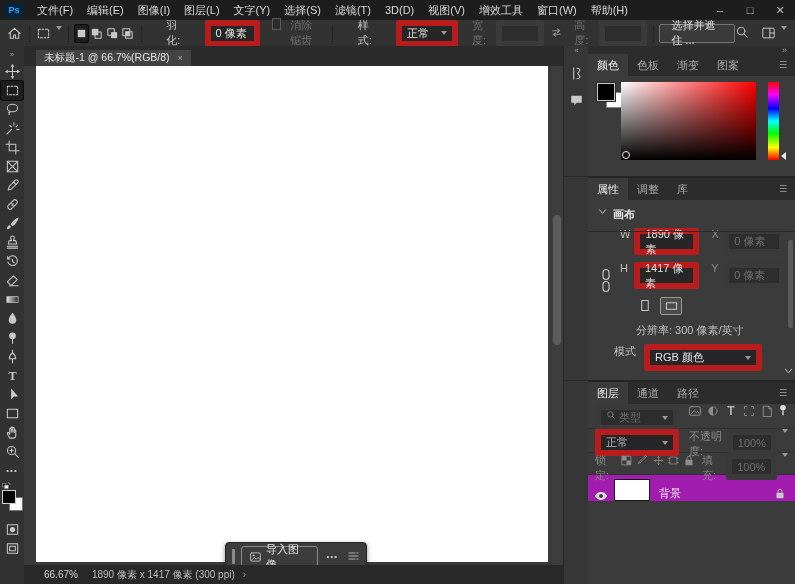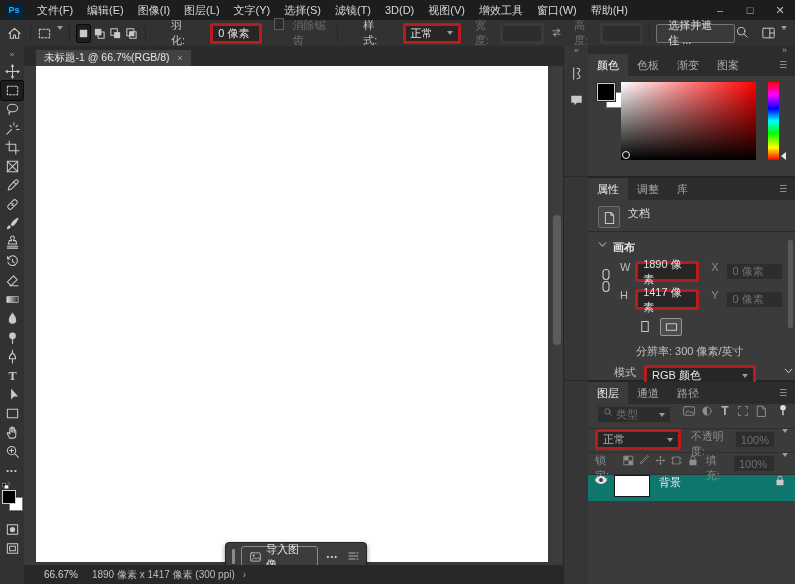--- a/index.html
+++ b/index.html
@@ -13,21 +13,21 @@
   .dim .ti{stroke:#8f8f8f}.dim .tf{fill:#8f8f8f}
   
   #menubar{left:0;top:0;width:795px;height:20px;background:#1d1d1d;display:flex;align-items:center}
   .pslogo{width:18px;height:15px;background:#00263f;color:#31a8ff;font-weight:bold;font-size:9px;
           display:flex;align-items:center;justify-content:center;border-radius:2px;margin:0 7px 0 5px}
   .menu-item{padding:0 7px;height:20px;display:flex;align-items:center;color:#d8d8d8;font-size:11px}
   .wc{width:30px;height:20px;display:flex;align-items:center;justify-content:center;color:#bdbdbd;font-size:11px}
   
   #optionsbar{left:0;top:20px;width:795px;height:26px;background:#323232;border-bottom:1px solid #191919;display:flex;align-items:center}
   .vsep{width:1px;height:17px;background:#252525;margin:0 6px}
-  .fld{background:#262626;border:3px solid #b91c1c;border-radius:2px;height:15px;display:flex;align-items:center;padding:0 5px;color:#e3e3e3}
+  .fld{background:#262626;border:6px solid #b91c1c;border-radius:2px;height:15px;display:flex;align-items:center;padding:0 5px;color:#e3e3e3}
   .fld.dis{background:#2d2d2d;border-color:#3a3a3a;color:#6f6f6f}
   .dar{width:0;height:0;border-left:3px solid transparent;border-right:3px solid transparent;border-top:4px solid #9a9a9a;margin-left:5px}
   .lbl{color:#c6c6c6;margin:0 19px}
   .dislbl{color:#6f6f6f;margin:0 5px}
   .obtn{border:1px solid #757575;border-radius:2px;height:17px;display:flex;align-items:center;padding:0 11px;color:#e0e0e0;background:#3a3a3a}
   .mode{width:17px;height:17px;display:flex;align-items:center;justify-content:center;border-radius:2px;margin:0 1px}
   .mode.act{background:#1e1e1e;box-shadow:0 0 0 1px #0a0a0a}
   .cb{width:10px;height:10px;border:1px solid #5a5a5a;background:#2c2c2c;margin-right:4px}
   
   #toolbar{left:0;top:46px;width:24px;height:538px;background:#323232;border-right:1px solid #272727;display:flex;flex-direction:column;align-items:center}
@@ -61,21 +61,21 @@
   .ptab.act{background:#3b3b3b;color:#f0f0f0}
   .pmenu{margin-left:auto;color:#a9a9a9;display:flex;align-items:center;padding-right:7px;letter-spacing:1px;font-size:9px}
   .pbody{background:#3b3b3b}
   .phead{height:8px;background:#2c2c2c;position:relative}
   .collapser{position:absolute;top:-1px;font-size:9px;color:#9a9a9a}
   #huestrip{position:absolute;background:linear-gradient(to bottom,#f00,#f0f 16%,#00f 34%,#0ff 50%,#0f0 66%,#ff0 84%,#f00)}
   #satval{position:absolute;background:linear-gradient(to top,#000,rgba(0,0,0,0)),linear-gradient(to right,#fff,#f00)}
   .seclbl{color:#e8e8e8;font-weight:bold}
   .scrth{position:absolute;width:5px;background:#5a5a5a;border-radius:2px}
   .lockico{width:16px;height:14px;display:flex;align-items:center;justify-content:center;margin-right:2px}
-  #layerrow{height:26px;background:#0f766e;display:flex;align-items:flex-start}
+  #layerrow{height:26px;background:#a21caf;display:flex;align-items:flex-end}
   .hairline{position:absolute;left:0;width:100%;height:1px;background:#2a2a2a}
 </style>
 </head>
 <body>
 
 <div id="menubar" class="abs">
   <div class="pslogo">Ps</div>
   <div class="menu-item">文件(F)</div>
   <div class="menu-item">编辑(E)</div>
   <div class="menu-item">图像(I)</div>
@@ -402,28 +402,20 @@
   <div style="height:2px;background:#242424"></div>
 
   <div>
     <div class="ptabs">
       <div class="ptab act">属性</div>
       <div class="ptab">调整</div>
       <div class="ptab">库</div>
       <div class="pmenu">☰</div>
     </div>
     <div class="pbody" style="position:relative;height:180px">
-      <div class="row" style="padding:6px 10px 5px">
-        <div style="width:20px;height:20px;border:1px solid #6e6e6e;background:#474747;display:flex;align-items:center;justify-content:center;border-radius:2px">
-          <svg width="11" height="13" viewBox="0 0 12 14">
-              <path class="ti" d="M1.5 1.5h6l3 3v9h-9zM7.5 1.5v3h3"></path>
-            </svg>
-        </div>
-        <span style="margin-left:8px;color:#dcdcdc">文档</span>
-      </div>
       <div class="hairline" style="top:31px"></div>
       <div class="row" style="padding:7px 10px 2px">
         <svg width="9" height="9" viewBox="0 0 10 10">
             <path class="ti" d="M1.5 3l3.5 4 3.5-4"></path>
           </svg>
         <span class="seclbl" style="margin-left:6px">画布</span>
       </div>
       <svg width="10" height="26" viewBox="0 0 10 26" style="position:absolute;left:13px;top:68px">
           <rect class="ti" x="2" y="1.5" width="6" height="10" rx="3"></rect>
           <rect class="ti" x="2" y="13.5" width="6" height="10" rx="3"></rect>

